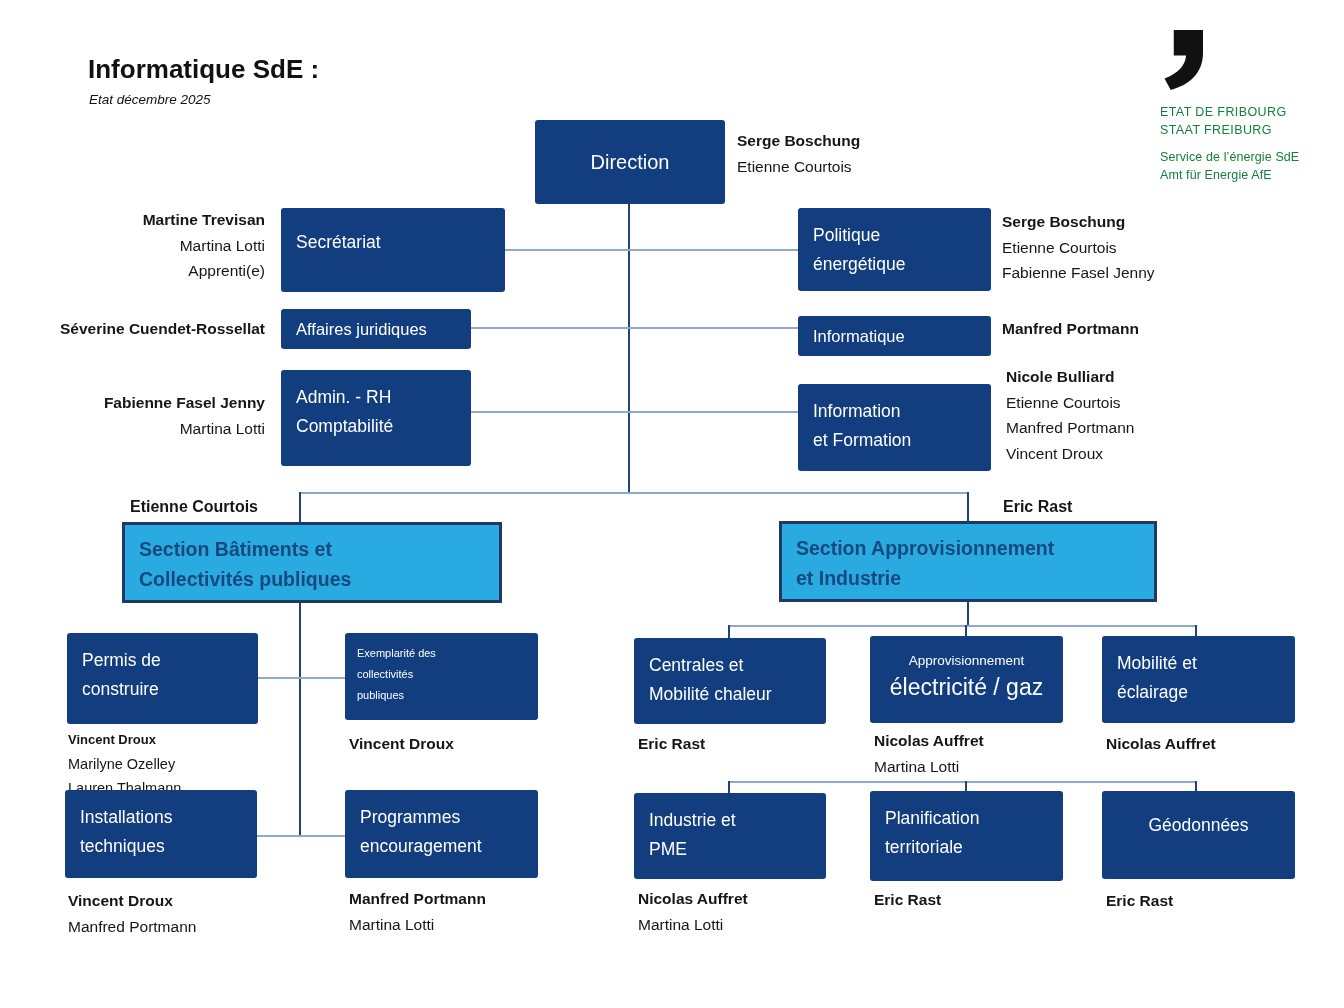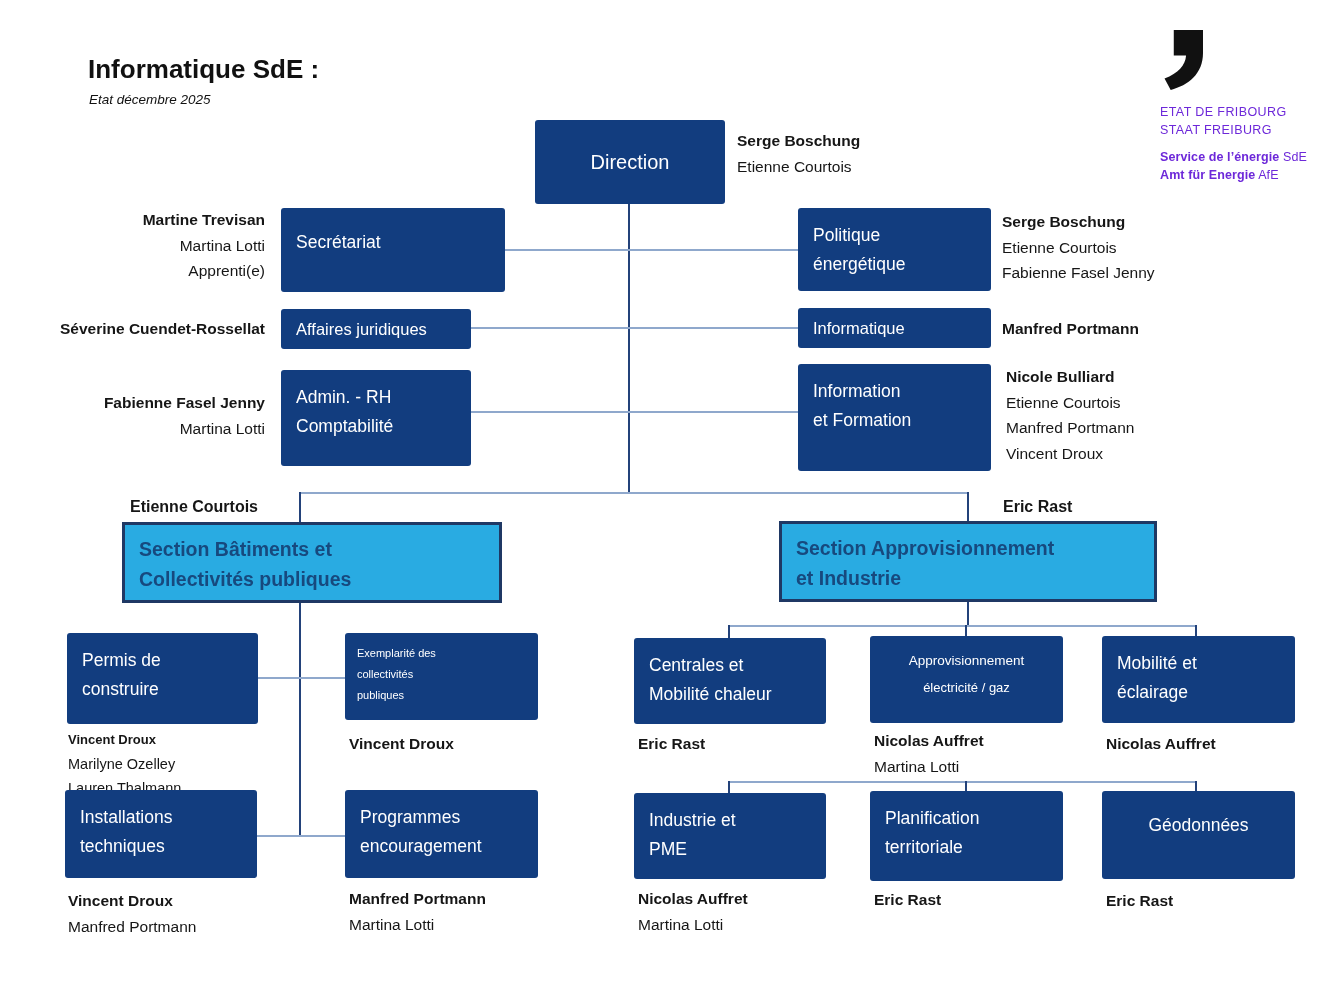--- a/index.html
+++ b/index.html
@@ -8,41 +8,41 @@
     background:#ffffff;font-family:"Liberation Sans",sans-serif;color:#1a1a1a;
   }
   
   .page-title{position:absolute;left:88px;top:54px;font-size:26px;font-weight:bold;color:#111;}
   .page-subtitle{position:absolute;left:89px;top:92px;font-size:13.5px;font-style:italic;color:#111;}
   
   .logo{position:absolute;left:1160px;top:28px;width:170px;}
   .logo .comma{display:block;width:40px;height:64px;margin-left:3px;}
   .logo .comma path{fill:#111;}
   .logo-lines{margin-top:11px;}
-  .logo-line{font-size:12.5px;line-height:18px;letter-spacing:.4px;color:#6d28d9;}
+  .logo-line{font-size:12.5px;line-height:18px;letter-spacing:.4px;color:#15803d;}
   .logo-svc{margin-top:9px;}
   .logo-svc .logo-line{letter-spacing:.1px;line-height:18px;}
-  .logo-line b{font-weight:bold;}
+  .logo-line b{font-weight:normal;}
   
   .cl,.cd{position:absolute;}
   .cl{background:var(--connector-light,#8FA8CC);}
   .cd{background:var(--connector-dark,#23427A);}
   
   .node{
     position:absolute;background:var(--box-navy,#123D7F);color:#fff;
     border-radius:3px;box-sizing:border-box;
   }
   .node .label{white-space:pre-line;font-size:17.5px;line-height:29px;padding:13px 15px;}
   .node.vcenter{display:flex;align-items:center;}
   .node.vcenter .label{padding:0 15px;font-size:16.5px;line-height:20px;}
   .node.center{display:flex;align-items:center;justify-content:center;text-align:center;}
   .node.center .label{padding:0;font-size:20px;}
   .node.padtall .label{padding-top:20px;}
   .node.small .label{font-size:11px;line-height:21px;padding:10px 12px;}
-  .node.first-line-small .label{text-align:center;padding:11px 6px;font-size:13px;line-height:27px;}
+  .node.first-line-small .label{text-align:center;padding:11px 6px;font-size:23px;line-height:27px;}
   .node.first-line-small .label::first-line{font-size:13.5px;}
   .node.hcenter .label{text-align:center;padding-top:20px;}
   .section{
     position:absolute;background:var(--section-cyan,#29ABE2);
     border:3px solid var(--section-border,#1F3864);box-sizing:border-box;
     color:var(--section-text,#17497E);
   }
   .section .label{white-space:pre-line;font-weight:bold;font-size:19.5px;line-height:30px;padding:9px 14px;}
   
   .staff{position:absolute;font-size:15.5px;line-height:25.5px;color:#161616;}
@@ -128,28 +128,28 @@
 <div class="node" style="left:798px;top:208px;width:193px;height:83px;">
   <div class="label">Politique
 énergétique</div>
 </div>
 <div class="staff" style="left:1002px;top:209px;">
     <div class="staff-line lead">Serge Boschung</div>
     <div class="staff-line">Etienne Courtois</div>
     <div class="staff-line">Fabienne Fasel Jenny</div>
   </div>
 
-<div class="node vcenter" style="left:798px;top:308px;width:193px;height:40px;">
+<div class="node vcenter" style="left:798px;top:316px;width:193px;height:40px;">
   <div class="label">Informatique</div>
 </div>
 <div class="staff" style="left:1002px;top:316px;">
     <div class="staff-line lead">Manfred Portmann</div>
   </div>
 
-<div class="node" style="left:798px;top:364px;width:193px;height:107px;">
+<div class="node" style="left:798px;top:384px;width:193px;height:87px;">
   <div class="label">Information
 et Formation</div>
 </div>
 <div class="staff" style="left:1006px;top:364px;">
     <div class="staff-line lead">Nicole Bulliard</div>
     <div class="staff-line">Etienne Courtois</div>
     <div class="staff-line">Manfred Portmann</div>
     <div class="staff-line">Vincent Droux</div>
   </div>
 

